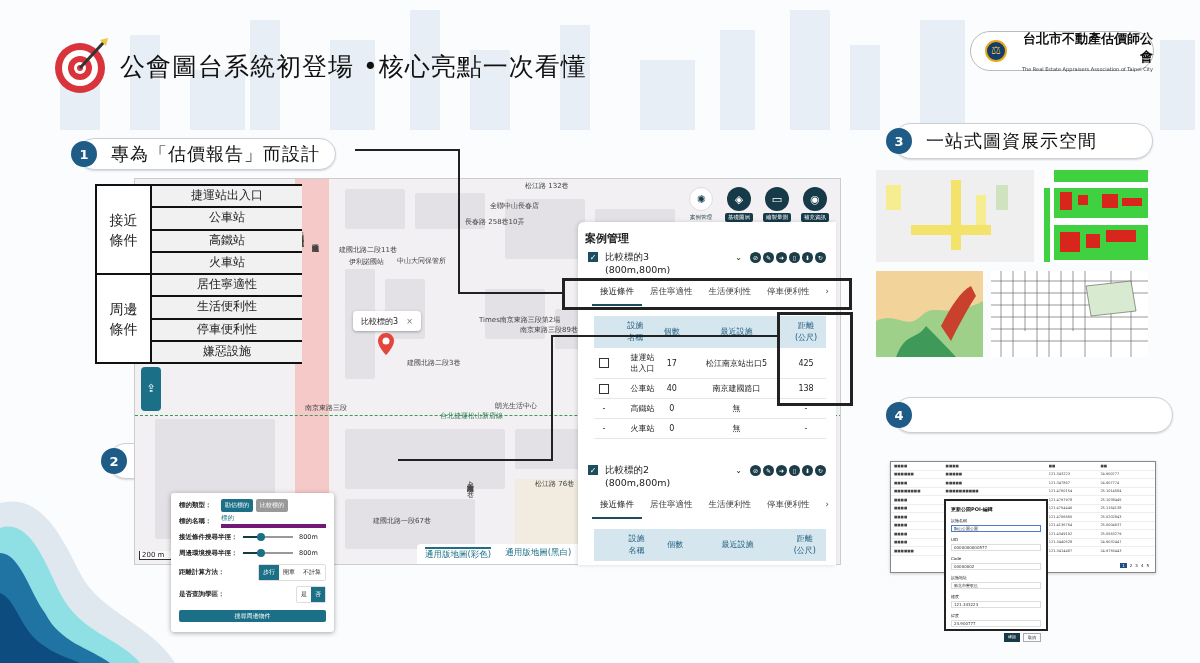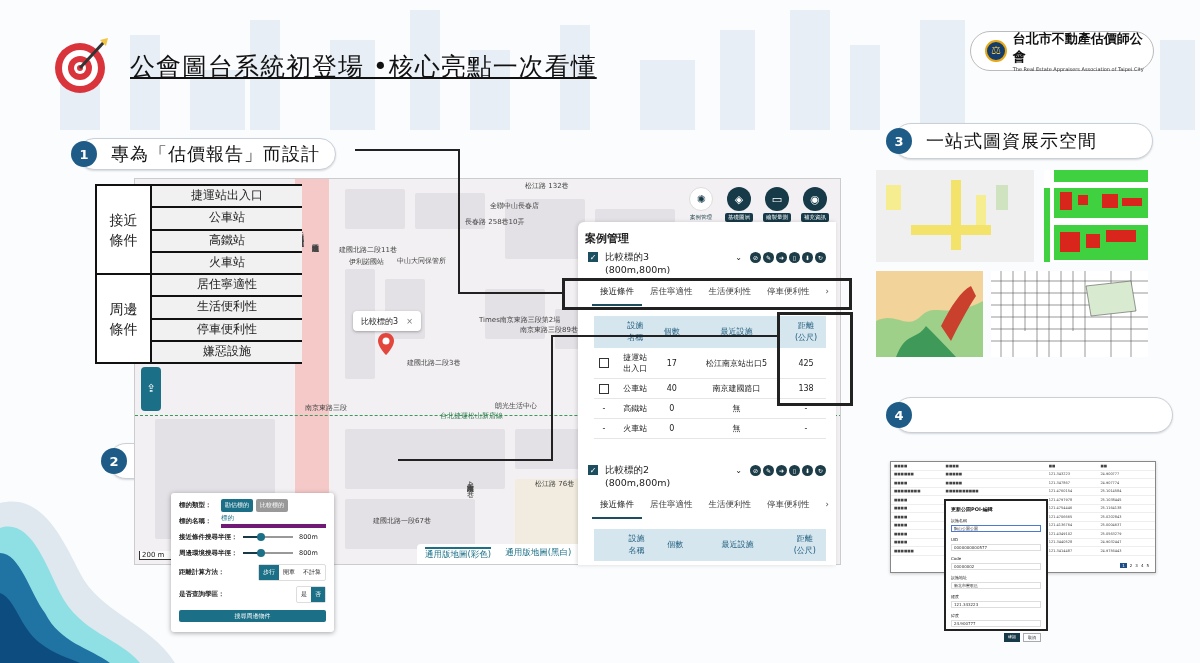--- a/index.html
+++ b/index.html
@@ -2,24 +2,24 @@
 <html><head>
 <meta charset="utf-8">
 <style>
   * { box-sizing: border-box; margin: 0; padding: 0; }
   body { width: 1200px; height: 663px; overflow: hidden; background: #fbfcfe; font-family: "DejaVu Sans", sans-serif; position: relative; color: #222; }
   .skyline { position: absolute; left: 0; top: 0; width: 1200px; height: 130px; pointer-events: none; }
   .skyline div { position: absolute; bottom: 0; background: #e8eef5; }
   .waves { position: absolute; left: 0; bottom: 0; width: 200px; height: 190px; }
   .title-row { position: absolute; left: 52px; top: 36px; display: flex; align-items: center; }
   .target-icon { width: 60px; height: 60px; position: relative; }
-  .title-text { font-size: 25px; color: #111; margin-left: 18px; letter-spacing: 1px; text-decoration: underline; }
+  .title-text { font-size: 25px; color: #111; margin-left: 8px; letter-spacing: 1px; }
   .logo { position: absolute; left: 970px; top: 31px; width: 184px; height: 40px; border: 1px solid #bbb; border-radius: 20px; background: #fff; display: flex; align-items: center; padding-left: 14px; }
   .logo-seal { width: 22px; height: 22px; border-radius: 50%; border: 2px solid #e6a817; background: #153d6b; color: #f4c542; font-size: 11px; text-align: center; line-height: 18px; }
-  .logo-text { margin-left: 6px; }
+  .logo-text { margin-left: 6px; text-align: right; }
   .logo-cn { font-family: "DejaVu Serif", serif; font-weight: bold; font-size: 13px; color: #111; }
   .logo-en { font-size: 5px; color: #333; }
   .pill { position: absolute; display: flex; align-items: center; border: 1px solid #c9d0d8; border-radius: 24px; background: #fff; box-shadow: 0 1px 2px rgba(0,0,0,.15); }
   .pill .num { width: 26px; height: 26px; border-radius: 50%; background: #1e5b86; color: #fff; font-weight: bold; font-size: 13px; display: flex; align-items: center; justify-content: center; margin-left: -8px; }
   .pill .ptxt { font-size: 18px; margin-left: 14px; color: #111; letter-spacing: 1px; }
   .map { position: absolute; left: 134px; top: 178px; width: 707px; height: 387px; background: #f2f0f2; overflow: hidden; border: 1px solid #ccc; }
   .blk { position: absolute; background: #e4e1e6; border-radius: 2px; }
   .road-pink { position: absolute; background: #f6c9c9; }
   .map-label { position: absolute; font-size: 7px; color: #444; white-space: nowrap; }
   .map-vlabel { position: absolute; font-size: 7px; color: #444; writing-mode: vertical-rl; }
@@ -45,21 +45,21 @@
   .cmp-name { margin-left: 7px; font-size: 9.5px; line-height: 13px; }
   .cmp-tools { margin-left: auto; display: flex; align-items: center; gap: 2px; padding-right: 10px; margin-top: 2px; }
   .cmp-tools .dd { font-size: 8px; margin-right: 6px; }
   .tool { width: 11px; height: 11px; border-radius: 50%; background: #1c3c48; color: #fff; font-size: 6px; text-align: center; line-height: 11px; }
   .tabs { display: flex; padding: 6px 8px 0 14px; gap: 0; font-size: 8.5px; color: #444; }
   .tabs span { padding: 4px 8px 6px 8px; white-space: nowrap; }
   .tabs span.active { border-bottom: 2px solid #1c4e60; color: #222; }
   .tbl { margin: 10px 0 0 16px; width: 232px; border-collapse: collapse; font-size: 8px; }
   .tbl th { background: #d5e6ef; color: #1d5a7a; font-weight: normal; padding: 4px 2px; text-align: center; line-height: 12px; }
   .tbl td { padding: 4px 2px; text-align: center; border-bottom: 1px solid #e6e6e6; line-height: 11px; }
-  .tbl td.l { text-align: center; }
+  .tbl td.l { text-align: right; }
   .side-chev { position: absolute; left: 580px; top: 374px; font-size: 14px; color: #333; }
   .filter-table { position: absolute; left: 95px; top: 184px; width: 207px; height: 180px; border: 2px solid #111; background: #fff; display: grid; grid-template-columns: 55px 150px; }
   .ft-group { border-right: 2px solid #111; display: flex; align-items: center; justify-content: center; font-size: 14px; text-align: center; line-height: 20px; }
   .ft-group.g1 { border-bottom: 2px solid #111; grid-row: 1 / span 4; }
   .ft-group.g2 { grid-row: 5 / span 4; }
   .ft-item { font-size: 12px; text-align: center; border-bottom: 2px solid #111; background: #f1f1f1; line-height: 19.5px; }
   .ft-item.last { border-bottom: none; }
   .search-pop { position: absolute; left: 171px; top: 493px; width: 163px; height: 139px; background: #fff; border-radius: 3px; box-shadow: 0 1px 5px rgba(0,0,0,.35); font-size: 6.5px; padding: 4px 8px; }
   .sp-row { display: flex; align-items: center; height: 16px; }
   .sp-lbl { font-weight: bold; width: 64px; white-space: nowrap; }

